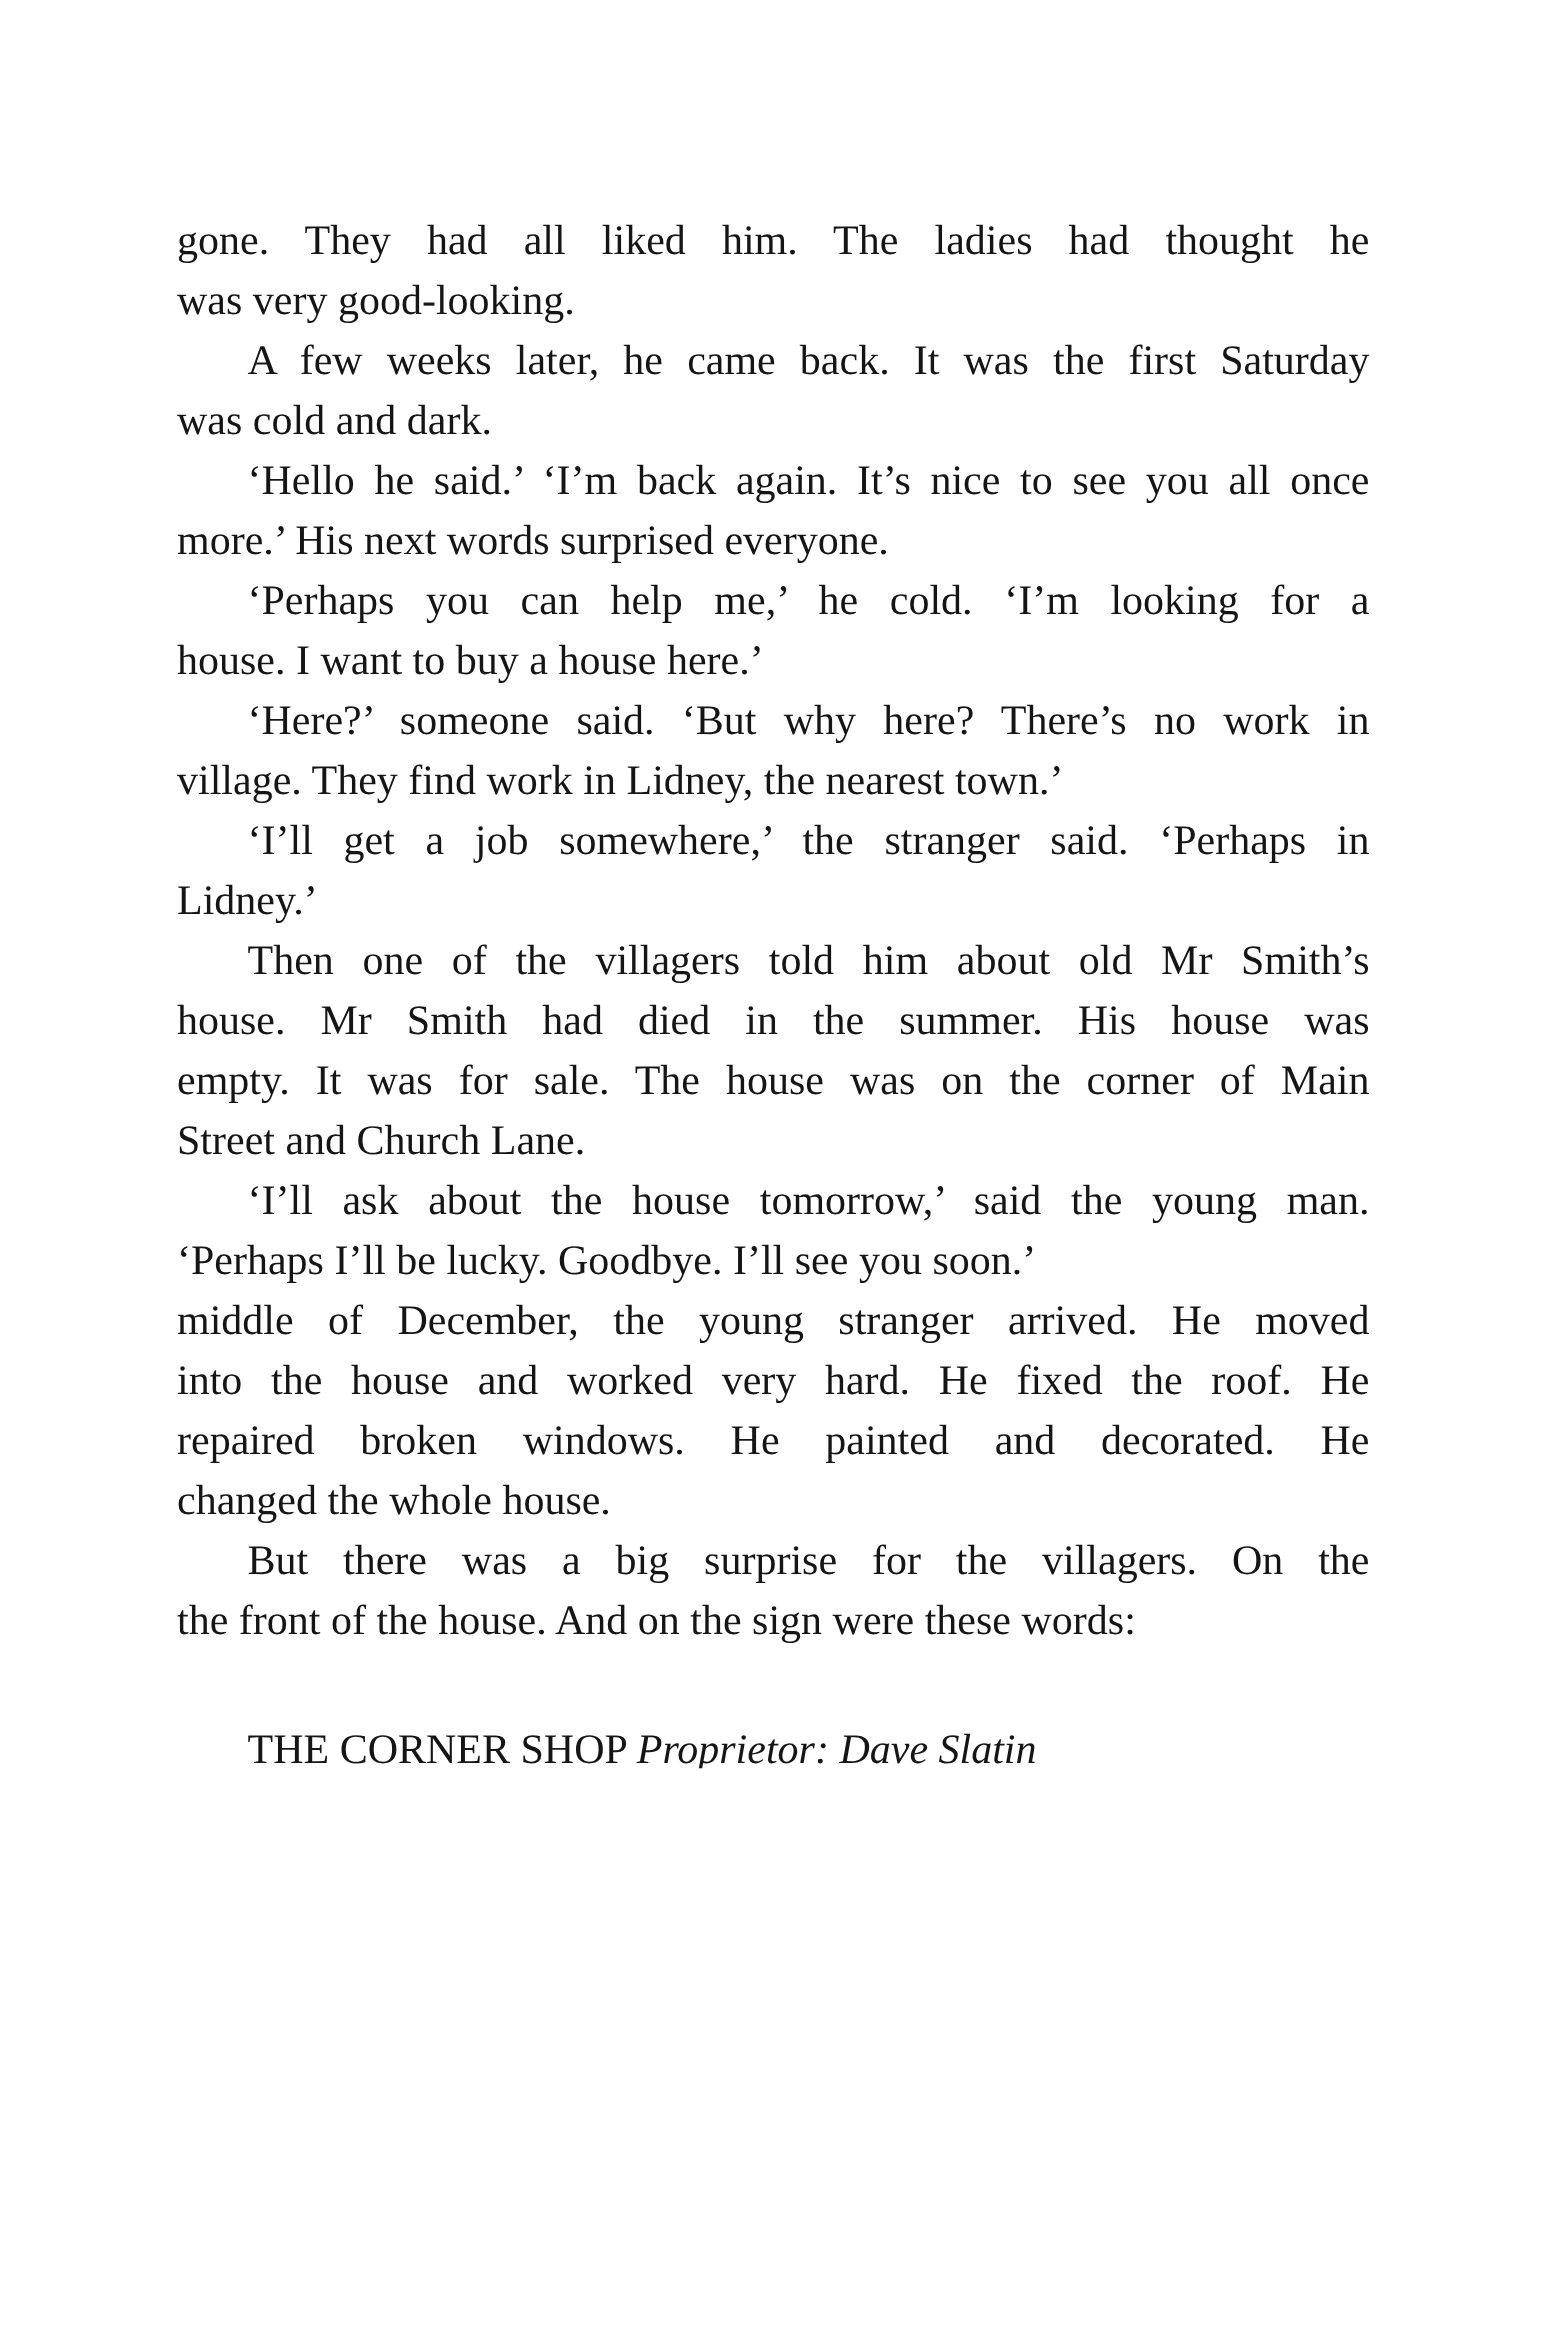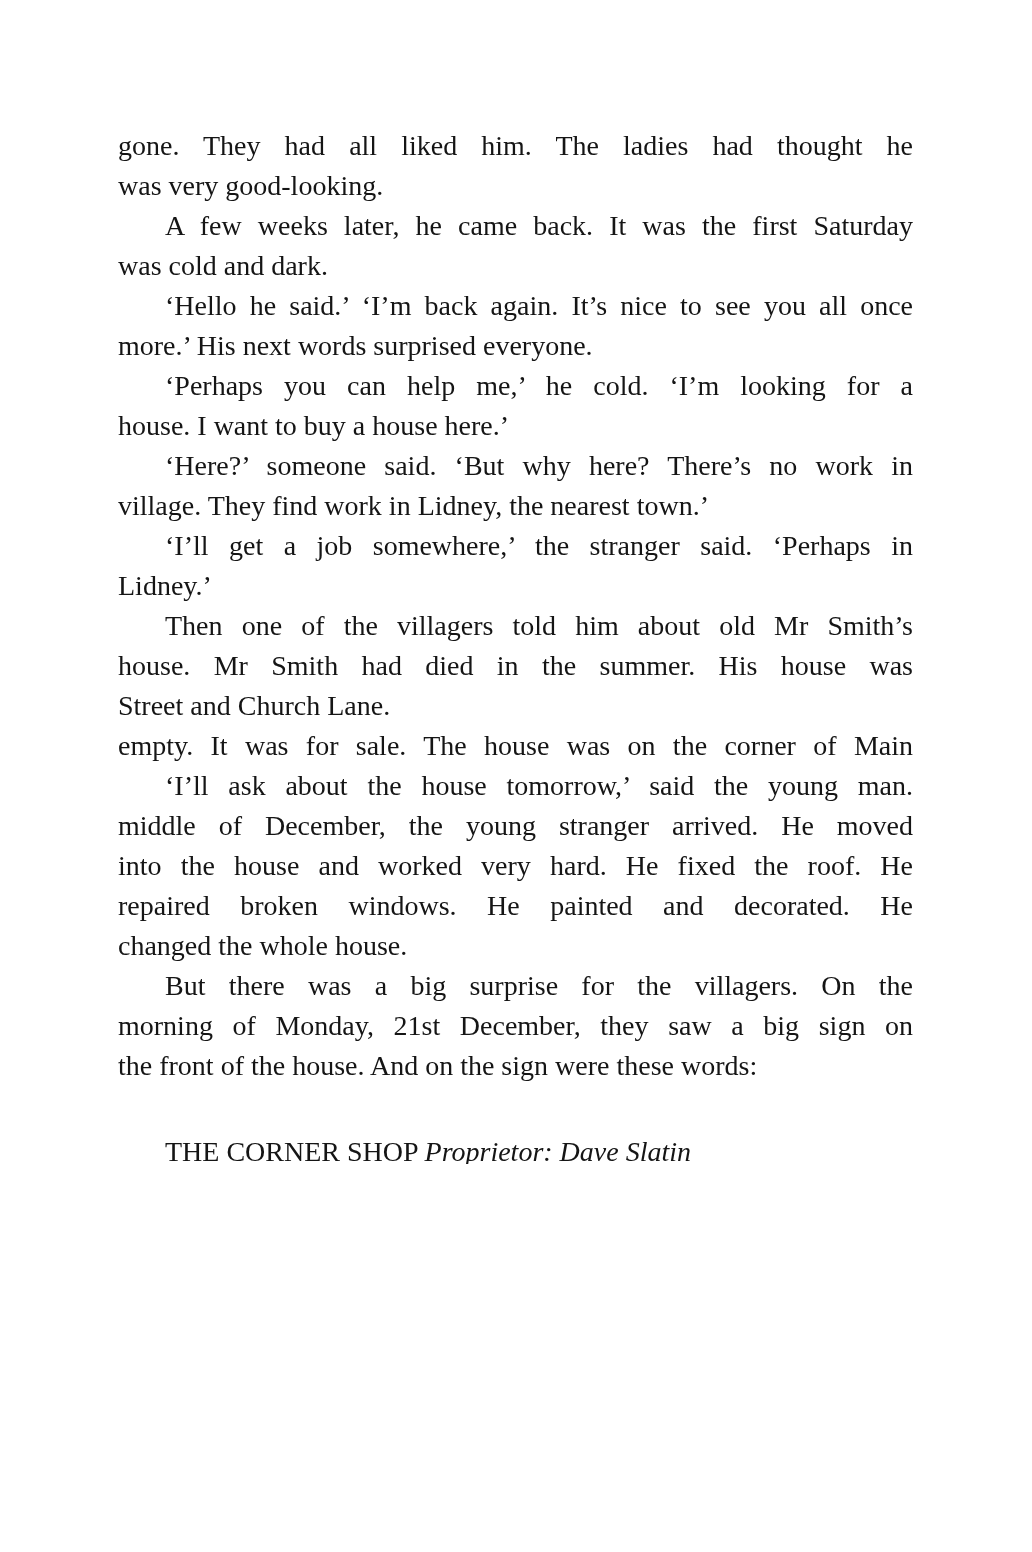--- a/index.html
+++ b/index.html
@@ -6,20 +6,21 @@
   html, body { background: #ffffff; }
   .book-page {
     position: relative;
     width: 1032px;
     height: 1164px;
     background: #ffffff;
     color: #151515;
     font-family: "Liberation Serif", serif;
     padding: 126px 119px 0 118px;
     overflow: hidden;
+    margin-top: 15px;
   }
   .text-block .para { margin: 0; }
   .line {
     font-size: 28px;
     line-height: 40px;
     text-align: justify;
     text-align-last: justify;
     white-space: normal;
   }
   .line.para-last { text-align-last: left; }
@@ -63,33 +64,33 @@
         <div class="line indent">‘Here?’ someone said. ‘But why here? There’s no work in</div>
         <div class="line para-last">village. They find work in Lidney, the nearest town.’</div>
       </div>
       <div class="para">
         <div class="line indent">‘I’ll get a job somewhere,’ the stranger said. ‘Perhaps in</div>
         <div class="line para-last">Lidney.’</div>
       </div>
       <div class="para">
         <div class="line indent">Then one of the villagers told him about old Mr Smith’s</div>
         <div class="line">house. Mr Smith had died in the summer. His house was</div>
+        <div class="line">empty. It was for sale. The house was on the corner of Main</div>
         <div class="line para-last">Street and Church Lane.</div>
-        <div class="line">empty. It was for sale. The house was on the corner of Main</div>
       </div>
       <div class="para">
         <div class="line indent">‘I’ll ask about the house tomorrow,’ said the young man.</div>
+        <div class="line para-last">‘Perhaps I’ll be lucky. Goodbye. I’ll see you soon.’</div>
       </div>
       <div class="para">
         <div class="line">middle of December, the young stranger arrived. He moved</div>
         <div class="line">into the house and worked very hard. He fixed the roof. He</div>
         <div class="line">repaired broken windows. He painted and decorated. He</div>
         <div class="line para-last">changed the whole house.</div>
       </div>
       <div class="para">
         <div class="line indent">But there was a big surprise for the villagers. On the</div>
-        <div class="line">morning of Monday, 21st December, they saw a big sign on</div>
         <div class="line para-last">the front of the house. And on the sign were these words:</div>
       </div>
     </div>
   <div class="sign-line"><span class="shop-name">THE CORNER SHOP </span><span class="proprietor">Proprietor: Dave Slatin</span></div>
   <div class="page-number">7</div>
 </div>
 
 </body></html>

